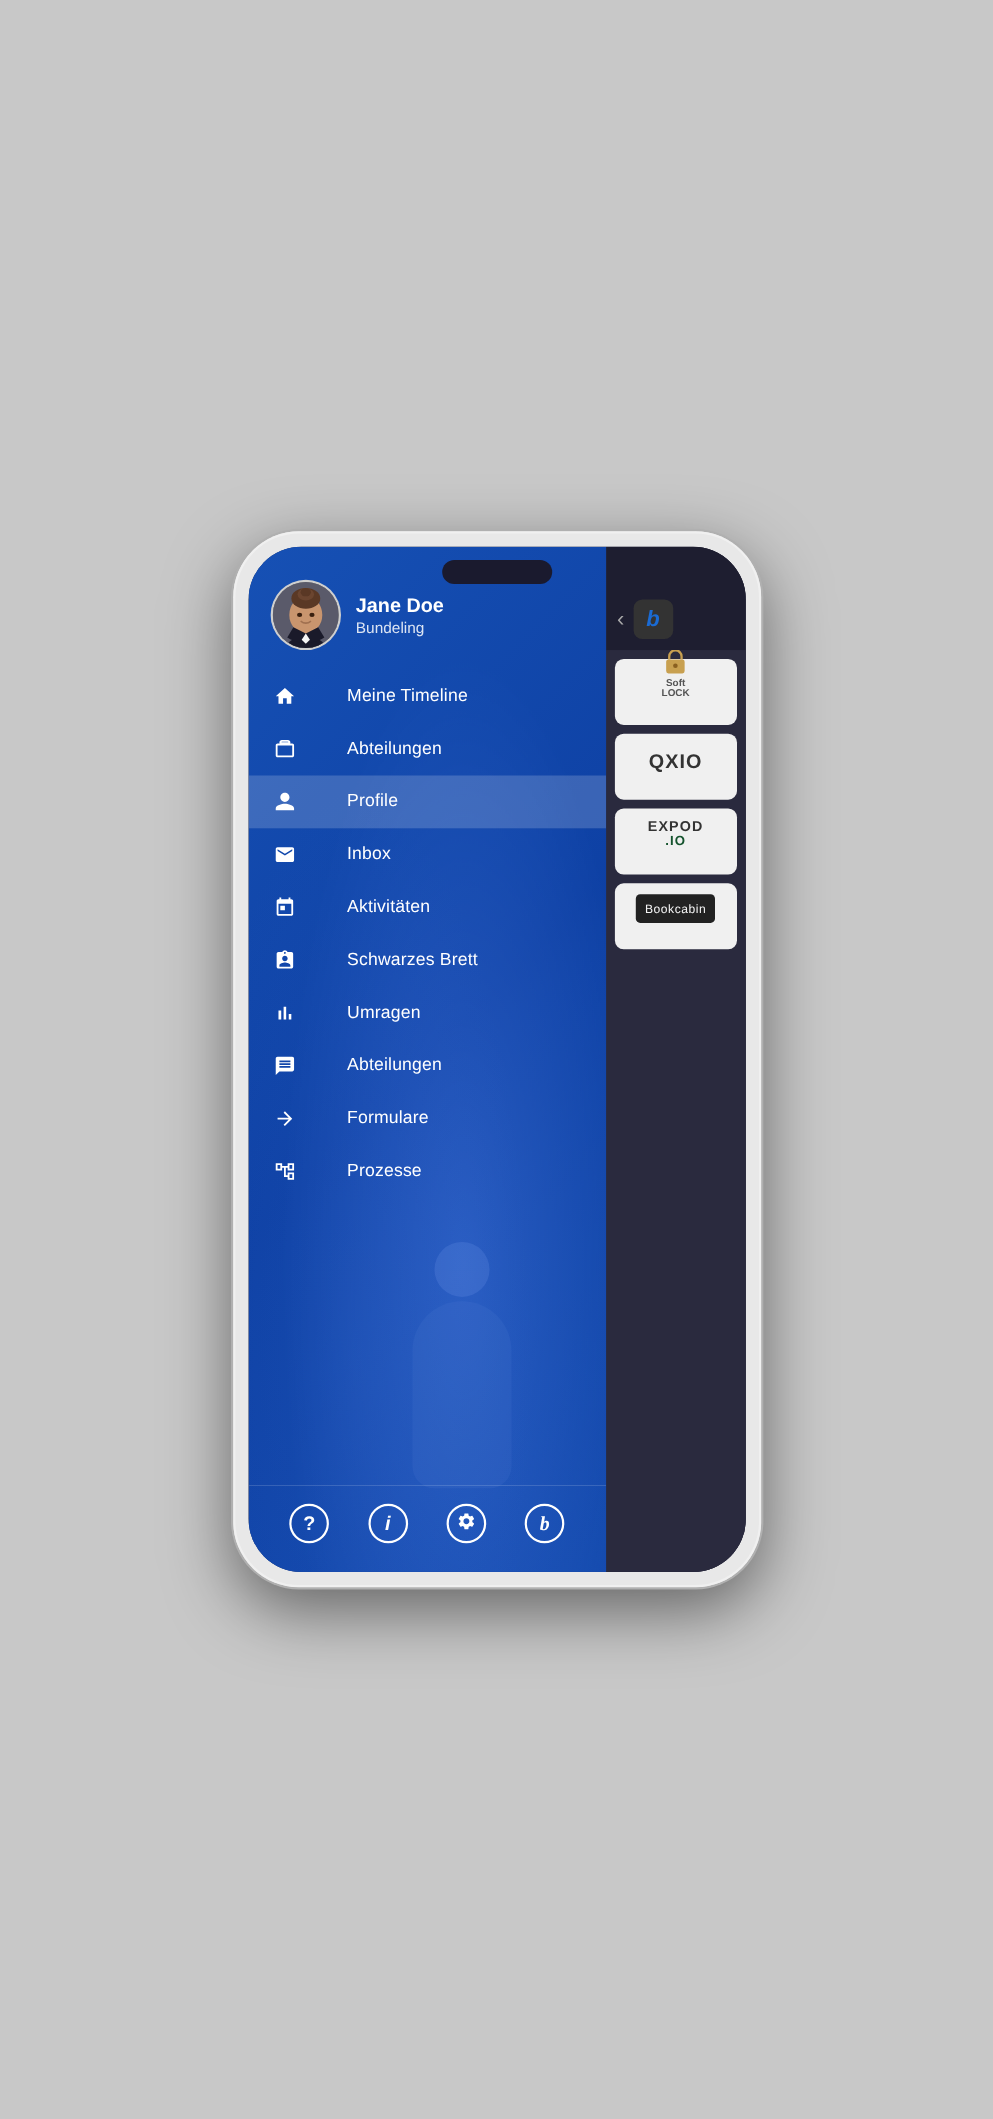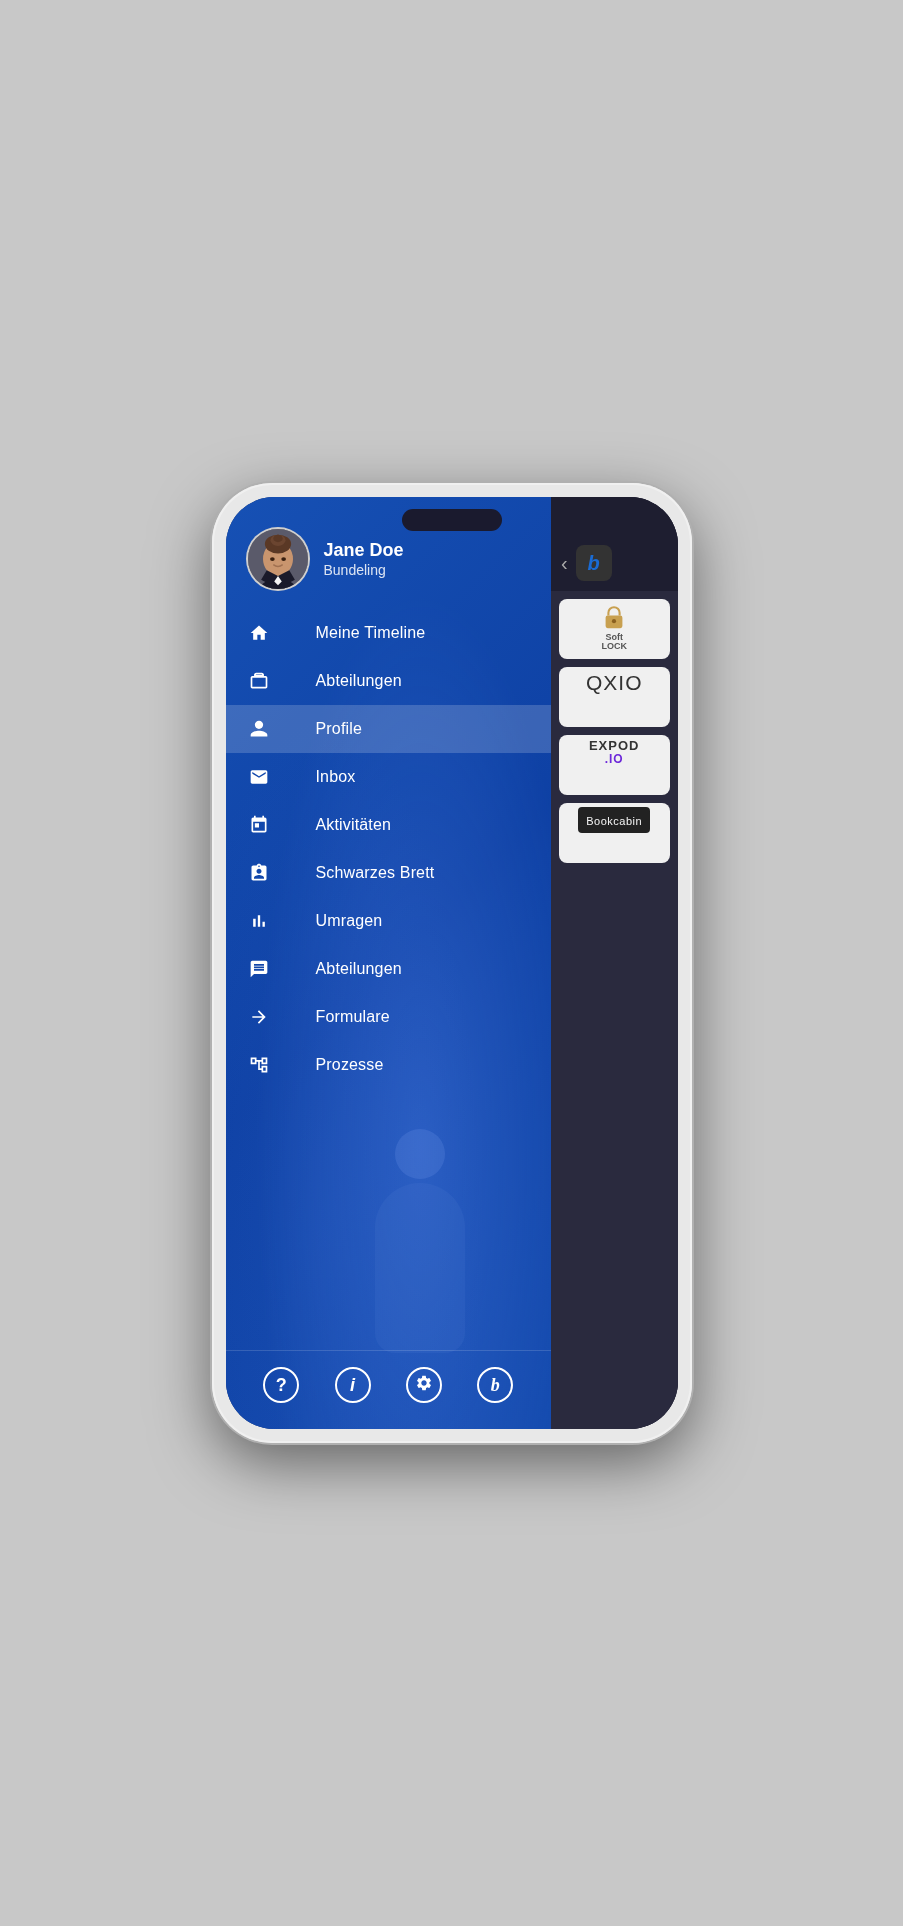--- a/index.html
+++ b/index.html
@@ -280,23 +280,23 @@
       padding: 8px;
       display: flex;
       flex-direction: column;
       gap: 8px;
       background: #2a2a3e;
     }
 
     .company-card {
       background: #f0f0f0;
       border-radius: 8px;
-      padding: 4px;
-      display: flex;
-      align-items: flex-start;
+      padding: 24px;
+      display: flex;
+      align-items: flex-end;
       justify-content: center;
       height: 60px;
     }
 
     
     .icon-svg {
       width: 20px;
       height: 20px;
       fill: white;
     }
@@ -491,27 +491,27 @@
                 <circle cx="20" cy="26" r="3" fill="#8a6020"></circle>
               </svg>
               <div style="display:flex;flex-direction:column;align-items:center;line-height:1;">
                 <span style="font-size:9px;font-weight:700;color:#555;">Soft</span>
                 <span style="font-size:9px;font-weight:700;color:#555;">LOCK</span>
               </div>
             </div>
           </div>
 
           <div class="company-card">
-            <span style="font-size:21px;font-weight:400;color:#333;letter-spacing:1px;">QXIO</span>
+            <span style="font-size:18px;font-weight:700;color:#333;letter-spacing:1px;">QXIO</span>
           </div>
 
           <div class="company-card">
             <div style="display:flex;flex-direction:column;align-items:center;line-height:1.1;">
               <span style="font-size:13px;font-weight:700;color:#333;letter-spacing:1px;">EXPOD</span>
-              <span style="font-size:12px;font-weight:600;color:#6d28d9;letter-spacing:1px;">.IO</span>
+              <span style="font-size:12px;font-weight:600;color:#14532d;letter-spacing:1px;">.IO</span>
             </div>
           </div>
 
           <div class="company-card">
             <div style="background:#222;border-radius:4px;padding:4px 8px;">
               <span style="font-size:11px;font-weight:400;color:#f5f5f5;letter-spacing:0.5px;">Bookcabin</span>
             </div>
           </div>
 
         </div>

